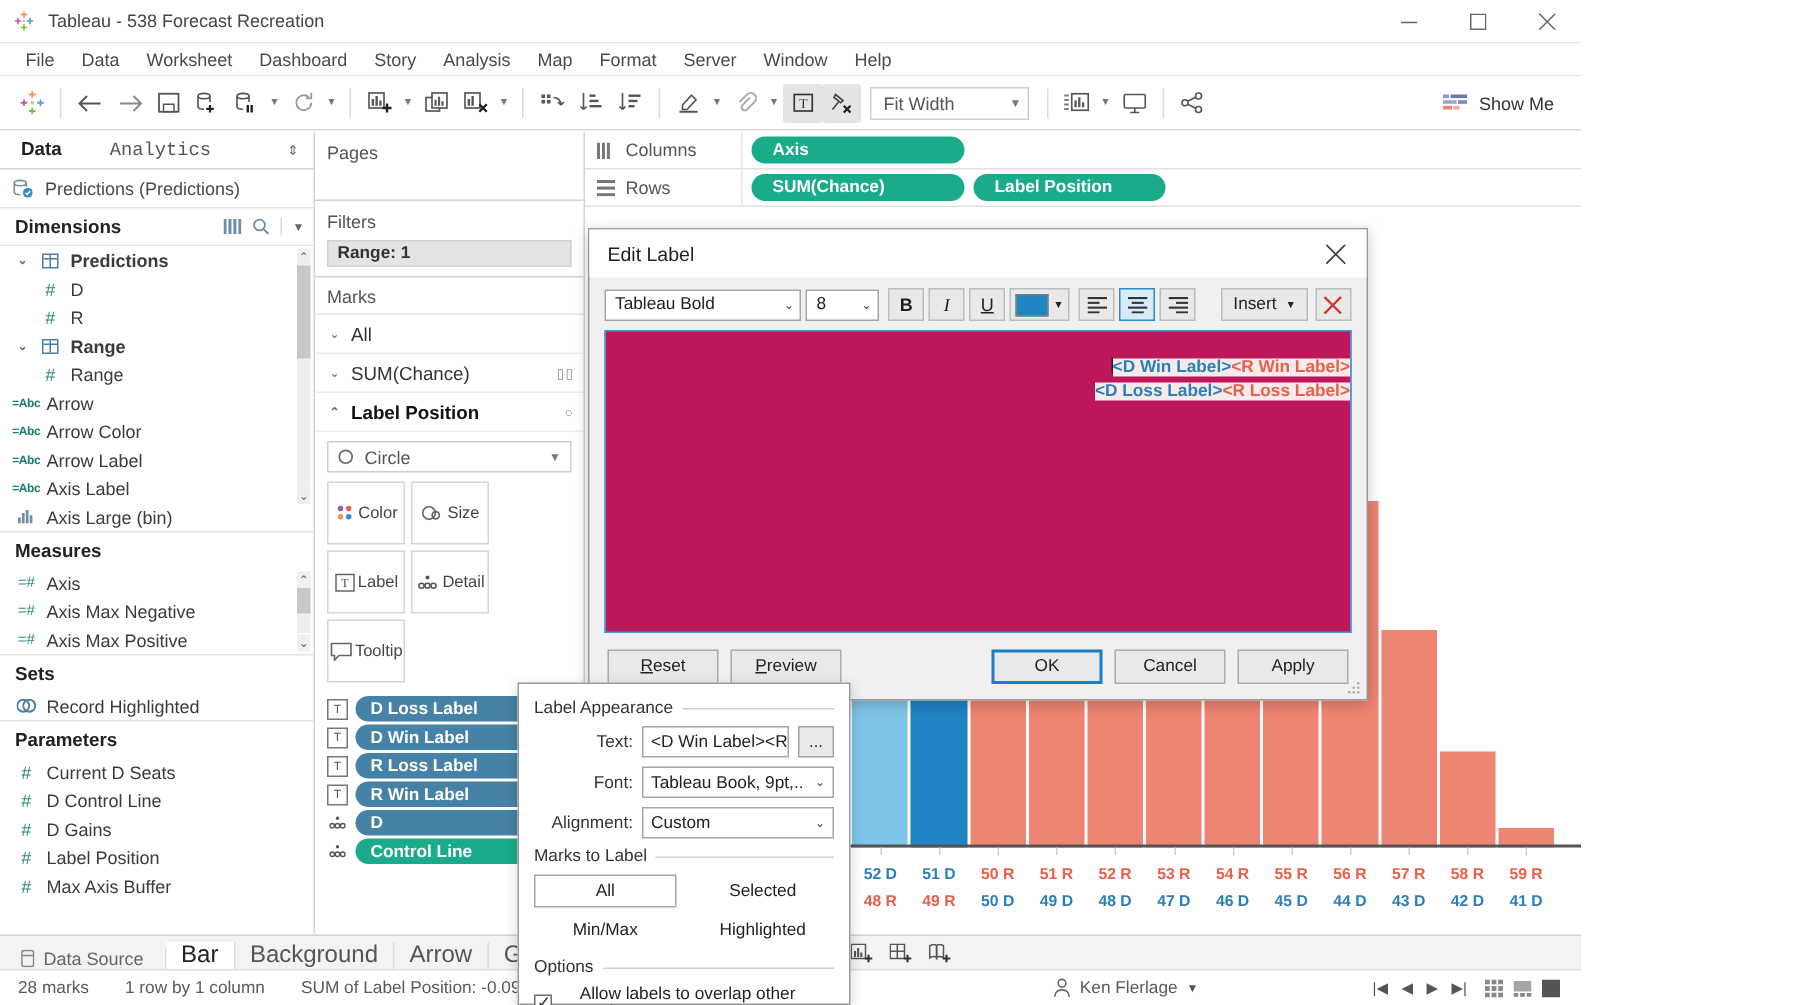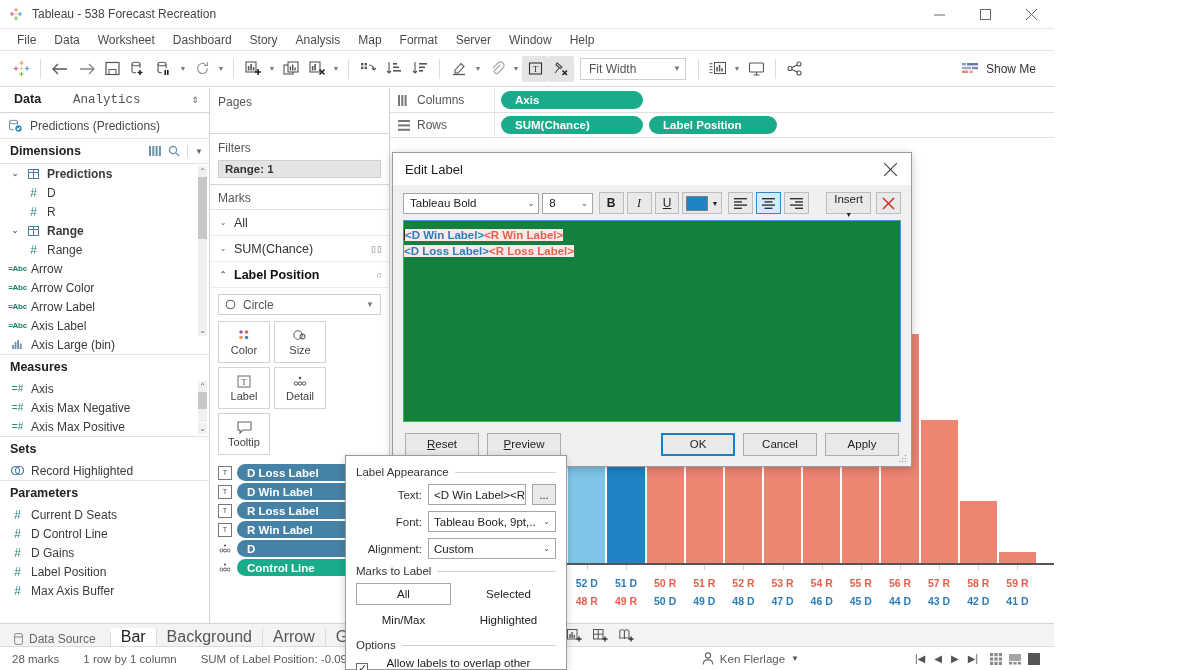--- a/index.html
+++ b/index.html
@@ -90,21 +90,21 @@
   .mrow { display:flex; align-items:center; height:26px; padding:0 6px 0 8px; font-size:12.5px;
           color:#333; border-bottom:1px solid #ededed; }
   .mrow .chev { margin-right:6px; }
   .mrow.sel { font-weight:bold; color:#111; }
   .mrow .badge { margin-left:auto; color:#888; font-size:9px; letter-spacing:1px;}
   .marktype { margin:6px 8px; height:21px; border:1px solid #cfcfcf; background:#fff;
               display:flex; align-items:center; gap:7px; padding:0 6px; font-size:12px; color:#555;}
   .marktype .cv { margin-left:auto; font-size:8px; color:#777;}
   .btngrid { display:flex; flex-wrap:wrap; gap:4px; padding:0 8px; }
   .mbtn { width:52px; height:42px; border:1px solid #d5d5d5; background:#fff;
-          display:flex; flex-direction:column; align-items:center; justify-content:center; gap:2px;
+          display:flex; flex-direction:row; align-items:center; justify-content:center; gap:2px;
           font-size:11px; color:#444; }
   .pillrow { display:flex; align-items:center; gap:5px; padding:1px 8px; }
   .pillico { width:14px; height:14px; border:1px solid #777; display:flex; align-items:center;
              justify-content:center; font-size:8px; color:#555; background:#fff; flex:0 0 14px;}
   .pillico.det { border:none; color:#555; font-size:9px; letter-spacing:-1px;}
   .pill { flex:1; height:17px; border-radius:9px; color:#fff; font-size:11.5px;
           font-weight:bold; display:flex; align-items:center; padding-left:10px;
           background:#4682a5; white-space:nowrap; overflow:hidden;}
   .pill.green { background:#1aab8a; }
 
@@ -159,22 +159,22 @@
           align-items:center; padding:0 4px 0 6px; font-size:11.5px; color:#222; }
   .tsel .cv { margin-left:auto; font-size:8px; color:#444; padding-left:5px;}
   .fmtbtn { width:26px; height:22px; border:1px solid #bdbdbd; background:#e9e9e9;
             display:flex; align-items:center; justify-content:center; font-size:12px; color:#222;}
   .fmtbtn.on { border:1px solid #2e8bc8; background:#d6ebf8;}
   .colorbtn { height:22px; border:1px solid #bdbdbd; background:#e9e9e9; display:flex;
               align-items:center; padding:0 3px; gap:3px;}
   .colorswatch { width:22px; height:15px; background:#1f83c4; border:1px solid #7e7e7e;}
   .insertbtn { height:22px; border:1px solid #bdbdbd; background:#e9e9e9; display:flex;
                align-items:center; padding:0 7px; gap:6px; font-size:11.5px; color:#222;}
-  .dlg-editor { flex:1; margin:0 10px; background:#15803d; border:1px solid #3d9bd8;
-                padding-top:6px; text-align:left; position:relative; }
+  .dlg-editor { flex:1; margin:0 10px; background:#be185d; border:1px solid #3d9bd8;
+                padding-top:16px; text-align:right; position:relative; }
   .etxt { font-size:11.5px; font-weight:bold; line-height:16px; }
   .etxt .blue { color:#2b7fb8; }
   .etxt .red { color:#e8604c; }
   .esel { background:#f7eaea; }
   .caret { display:inline-block; width:1px; height:11px; background:#222; vertical-align:-1px;}
   .dlg-footer { height:44px; display:flex; align-items:center; padding:0 12px; gap:8px;}
   .dbtn { width:74px; height:23px; border:1px solid #adadad; background:#e9e9e9;
           font-size:11.5px; color:#222; display:flex; align-items:center; justify-content:center;}
   .dbtn.primary { border:2px solid #1a7fc4; background:#e9e9e9; }
   .grip { position:absolute; right:3px; bottom:2px; width:10px; height:10px; color:#999; font-size:8px;}
@@ -1011,21 +1011,21 @@
       <div class="fmtbtn">
         <svg width="13" height="11" viewBox="0 0 13 11">
             <g fill="#333">
               <rect x="0" y="0" width="13" height="1.4"></rect>
               <rect x="5" y="3.2" width="8" height="1.4"></rect>
               <rect x="0" y="6.4" width="13" height="1.4"></rect>
               <rect x="5" y="9.6" width="8" height="1.4"></rect>
             </g>
           </svg>
       </div>
-      <div class="insertbtn" style="margin-left:14px;flex-direction:column;">
+      <div class="insertbtn" style="margin-left:14px;">
         <span>Insert</span>
         <span style="font-size:7px;">▼</span>
       </div>
       <div class="fmtbtn" style="margin-left:2px;">
         <svg width="13" height="13">
             <line x1="1" y1="1" x2="12" y2="12" stroke="#d0342c" stroke-width="1.6"></line>
             <line x1="12" y1="1" x2="1" y2="12" stroke="#d0342c" stroke-width="1.6"></line>
           </svg>
       </div>
     </div>

